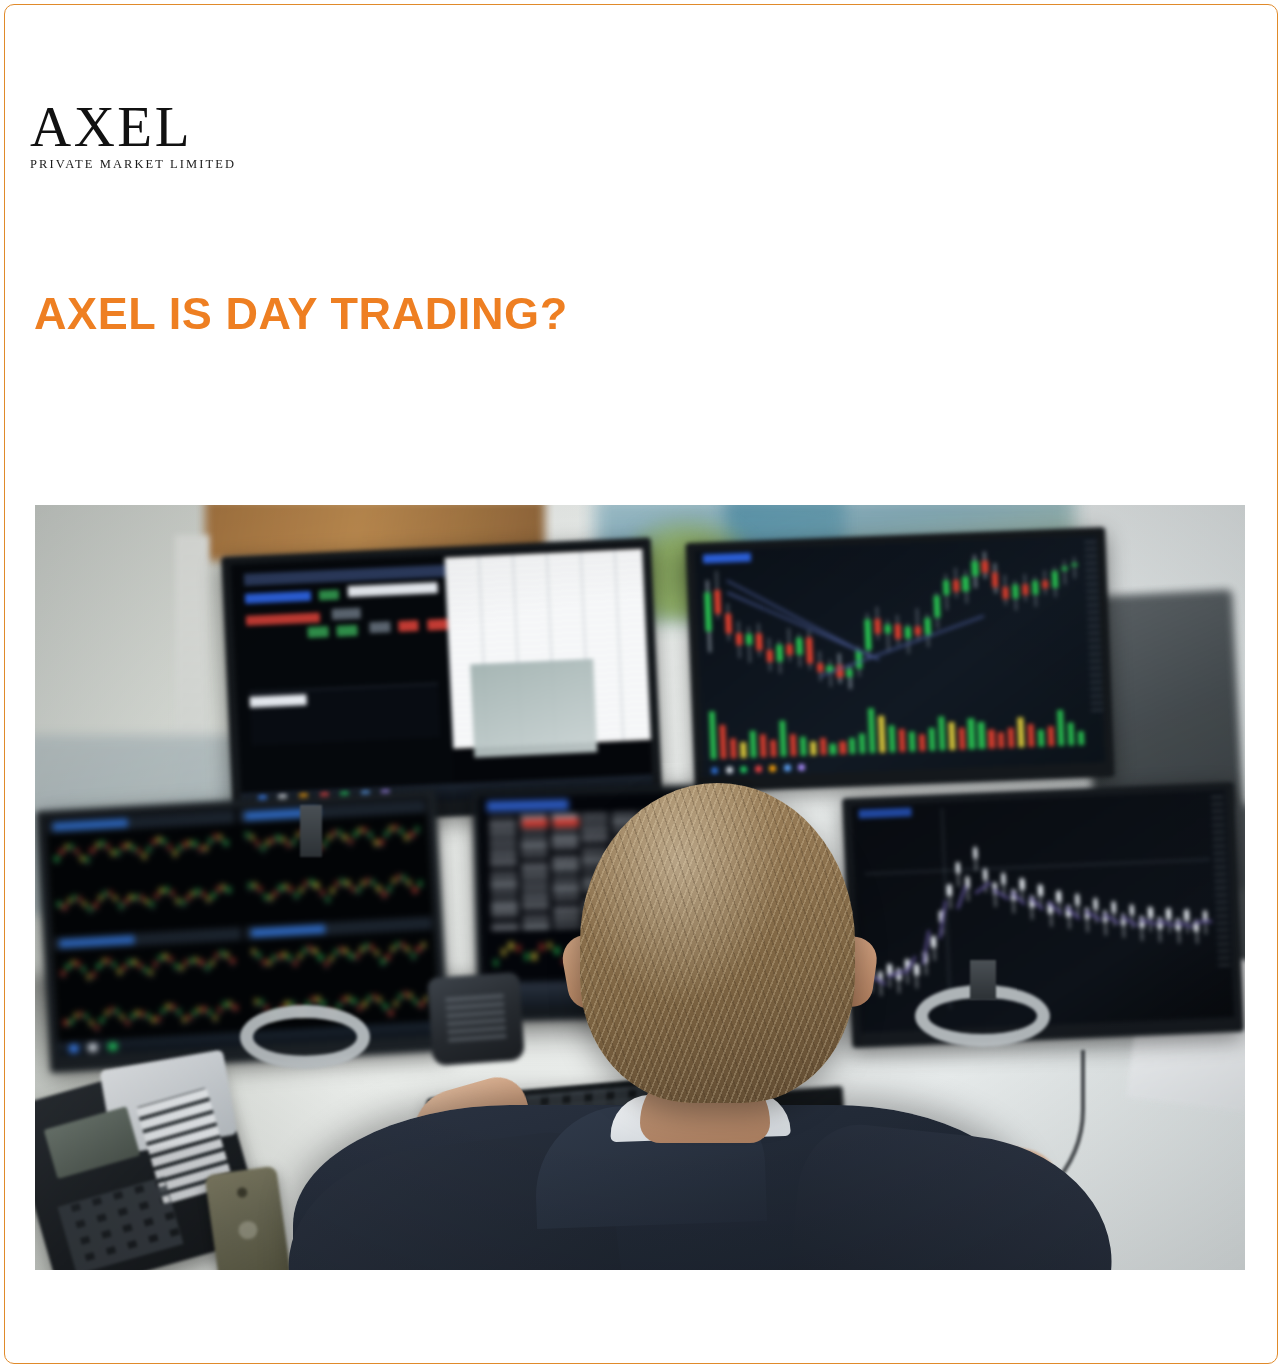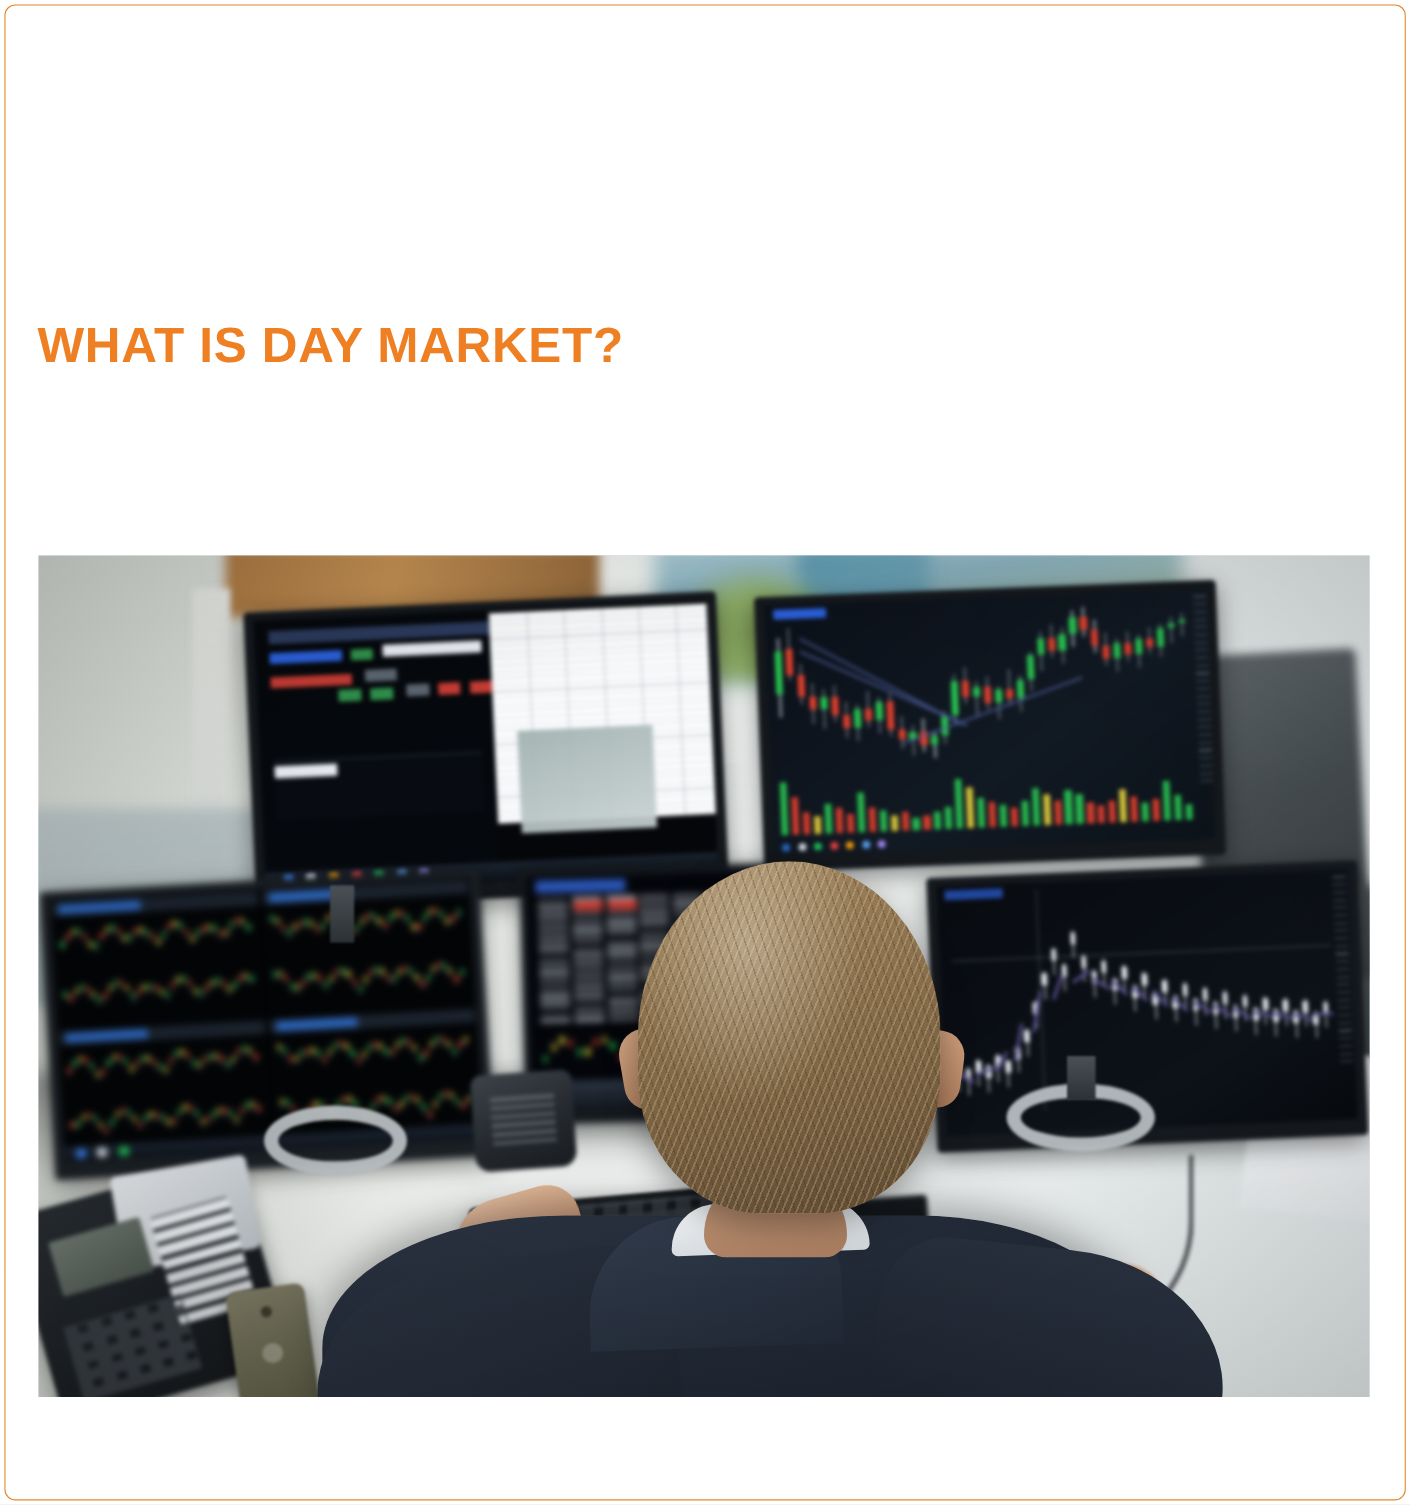--- a/index.html
+++ b/index.html
@@ -518,22 +518,26 @@
     position: absolute; inset: 0;
     background: radial-gradient(ellipse at 52% 48%, rgba(0,0,0,0) 48%, rgba(0,0,0,.16) 100%);
     pointer-events: none;
   }
 </style>
 </head>
 <body>
 
 <div class="page">
 
-
-  <h1 class="headline">WHAT IS DAY MARKET?</h1>
+  <div class="logo-block">
+    <div class="logo-word">AXEL</div>
+    <div class="logo-sub">PRIVATE MARKET LIMITED</div>
+  </div>
+
+  <h1 class="headline">AXEL IS DAY TRADING?</h1>
 
 
   <div class="photo">
 
     <div class="bg-wall"></div>
     <div class="bg-window"></div>
     <div class="bg-window2"></div>
     <div class="bg-plant"></div>
     <div class="bg-woodpanel"></div>
     <div class="bg-doorframe"></div>

